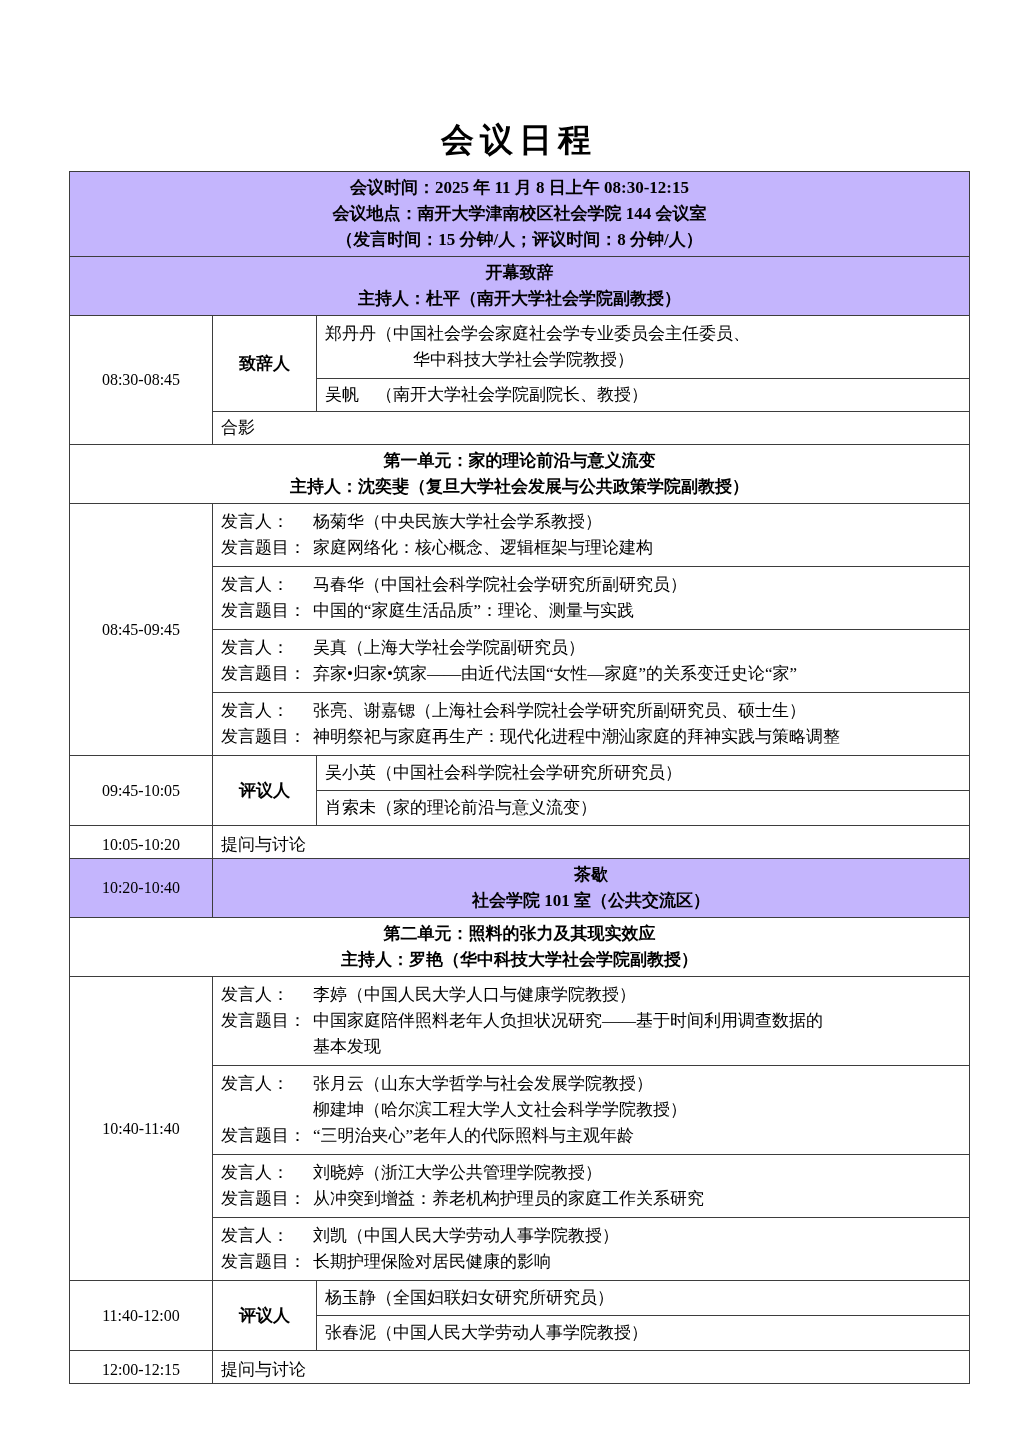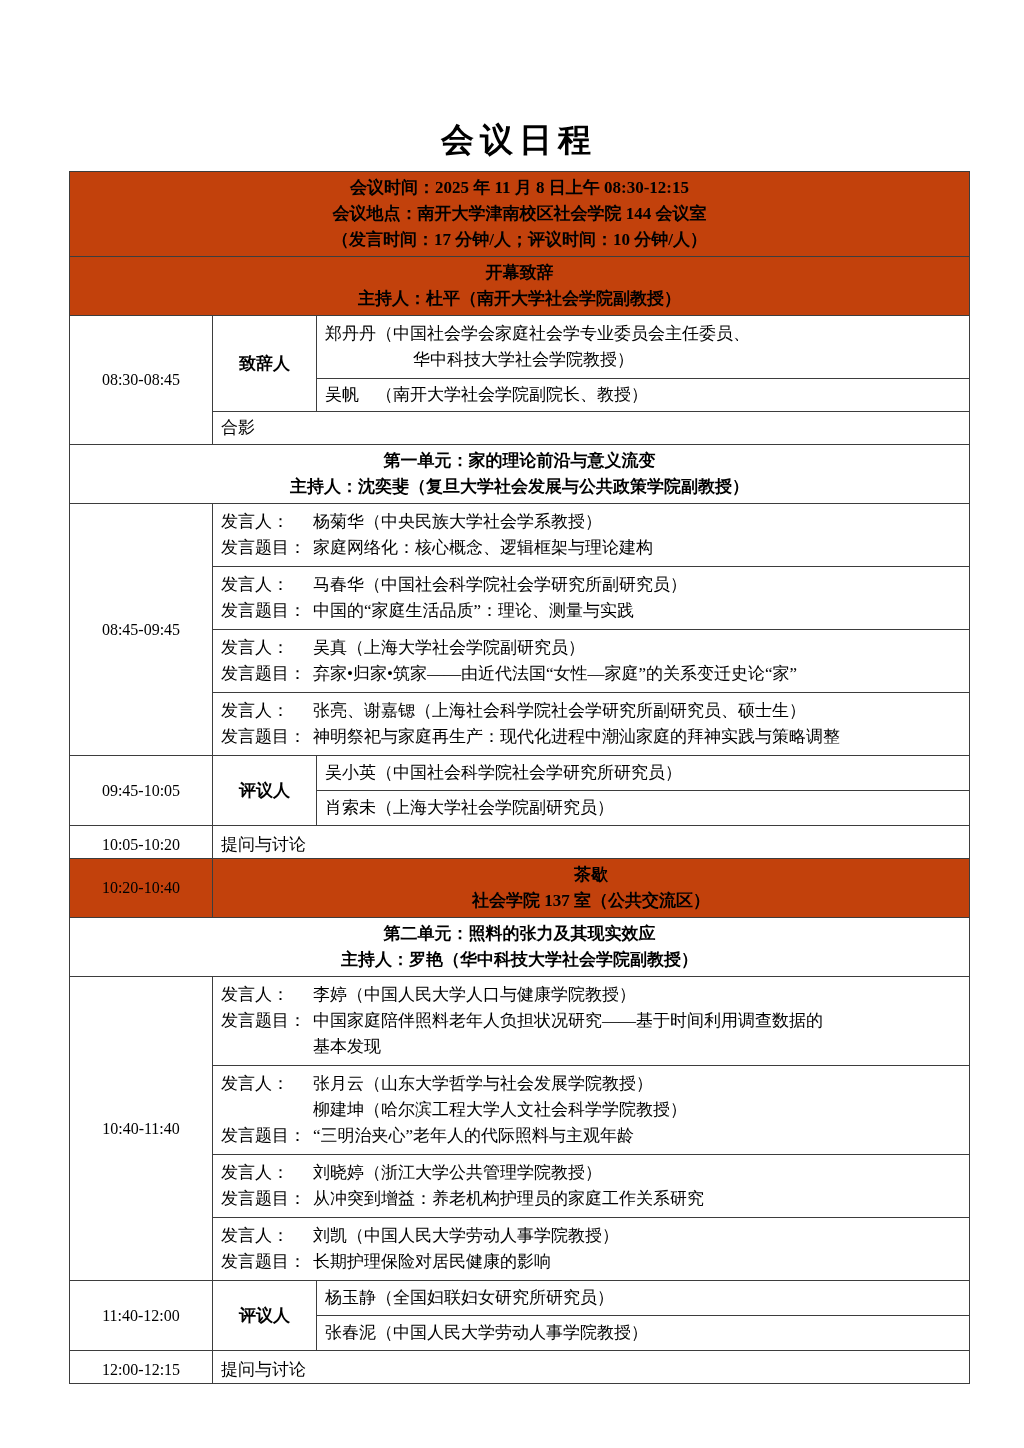--- a/index.html
+++ b/index.html
@@ -37,21 +37,21 @@
   col.c-role { width: 104px; }
   col.c-body { width: 653px; }
   td {
     border: 1px solid #3d3d3d;
     padding: 3px 8px;
     font-size: 17px;
     line-height: 26px;
     vertical-align: middle;
     overflow: hidden;
   }
-  .pink { background: #c2410c; }
+  .pink { background: #c4b5fd; }
   .center { text-align: center; }
   .bold { font-weight: bold; }
   .banner div { white-space: nowrap; }
   .time-cell {
     text-align: center;
     font-size: 16px;
     white-space: nowrap;
   }
   .role-cell { text-align: center; font-weight: bold; }
   .talk-cell { padding-top: 5px; padding-bottom: 5px; }
@@ -77,21 +77,21 @@
       <col class="c-time">
         <col class="c-role">
         <col class="c-body">
     </colgroup>
     <tbody>
 
       <tr>
         <td colspan="3" class="pink center bold banner">
           <div>会议时间：2025 年 11 月 8 日上午 08:30-12:15</div>
           <div>会议地点：南开大学津南校区社会学院 144 会议室</div>
-          <div>（发言时间：17 分钟/人；评议时间：10 分钟/人）</div>
+          <div>（发言时间：15 分钟/人；评议时间：8 分钟/人）</div>
         </td>
       </tr>
 
       <tr>
         <td colspan="3" class="pink center bold banner">
           <div>开幕致辞</div>
           <div>主持人：杜平（南开大学社会学院副教授）</div>
         </td>
       </tr>
 
@@ -142,33 +142,33 @@
           <div class="line"><span class="lbl">发言题目：</span><span>神明祭祀与家庭再生产：现代化进程中潮汕家庭的拜神实践与策略调整</span></div>
         </td>
       </tr>
 
       <tr class="rev-row">
         <td rowspan="2" class="time-cell">09:45-10:05</td>
         <td rowspan="2" class="role-cell">评议人</td>
         <td>吴小英（中国社会科学院社会学研究所研究员）</td>
       </tr>
       <tr class="rev-row">
-        <td>肖索未（上海大学社会学院副研究员）</td>
+        <td>肖索未（家的理论前沿与意义流变）</td>
       </tr>
 
       <tr>
         <td class="time-cell qa-cell">10:05-10:20</td>
         <td colspan="2" class="qa-cell">提问与讨论</td>
       </tr>
 
       <tr>
         <td class="pink time-cell">10:20-10:40</td>
         <td colspan="2" class="pink center bold banner">
           <div>茶歇</div>
-          <div>社会学院 137 室（公共交流区）</div>
+          <div>社会学院 101 室（公共交流区）</div>
         </td>
       </tr>
 
       <tr>
         <td colspan="3" class="center bold banner">
           <div>第二单元：照料的张力及其现实效应</div>
           <div>主持人：罗艳（华中科技大学社会学院副教授）</div>
         </td>
       </tr>
 

